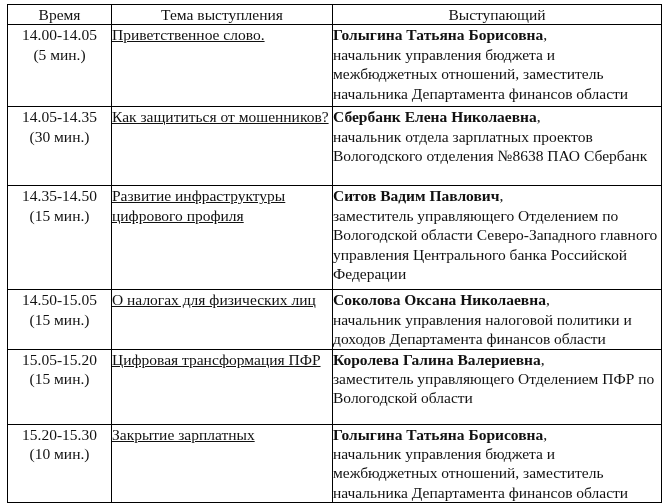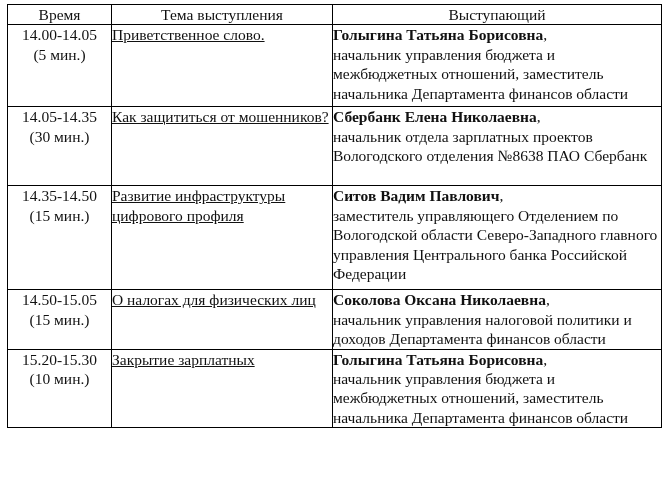--- a/index.html
+++ b/index.html
@@ -121,20 +121,31 @@
       <td class="time">
         <span class="time-range">14.50-15.05</span>
         <span class="duration">(15 мин.)</span>
       </td>
       <td class="topic">О налогах для физических лиц</td>
       <td class="speaker">
         <span class="speaker-name">Соколова Оксана Николаевна</span><span>,</span>
         <span class="speaker-role">начальник управления налоговой политики и доходов Департамента финансов области</span>
       </td>
     </tr>
+    <tr class="r5">
+      <td class="time">
+        <span class="time-range">15.05-15.20</span>
+        <span class="duration">(15 мин.)</span>
+      </td>
+      <td class="topic">Цифровая трансформация ПФР</td>
+      <td class="speaker">
+        <span class="speaker-name">Королева Галина Валериевна</span><span>,</span>
+        <span class="speaker-role">заместитель управляющего Отделением ПФР по Вологодской области</span>
+      </td>
+    </tr>
     <tr class="r6">
       <td class="time">
         <span class="time-range">15.20-15.30</span>
         <span class="duration">(10 мин.)</span>
       </td>
       <td class="topic">Закрытие зарплатных</td>
       <td class="speaker">
         <span class="speaker-name">Голыгина Татьяна Борисовна</span><span>,</span>
         <span class="speaker-role">начальник управления бюджета и межбюджетных отношений, заместитель начальника Департамента финансов области</span>
       </td>

